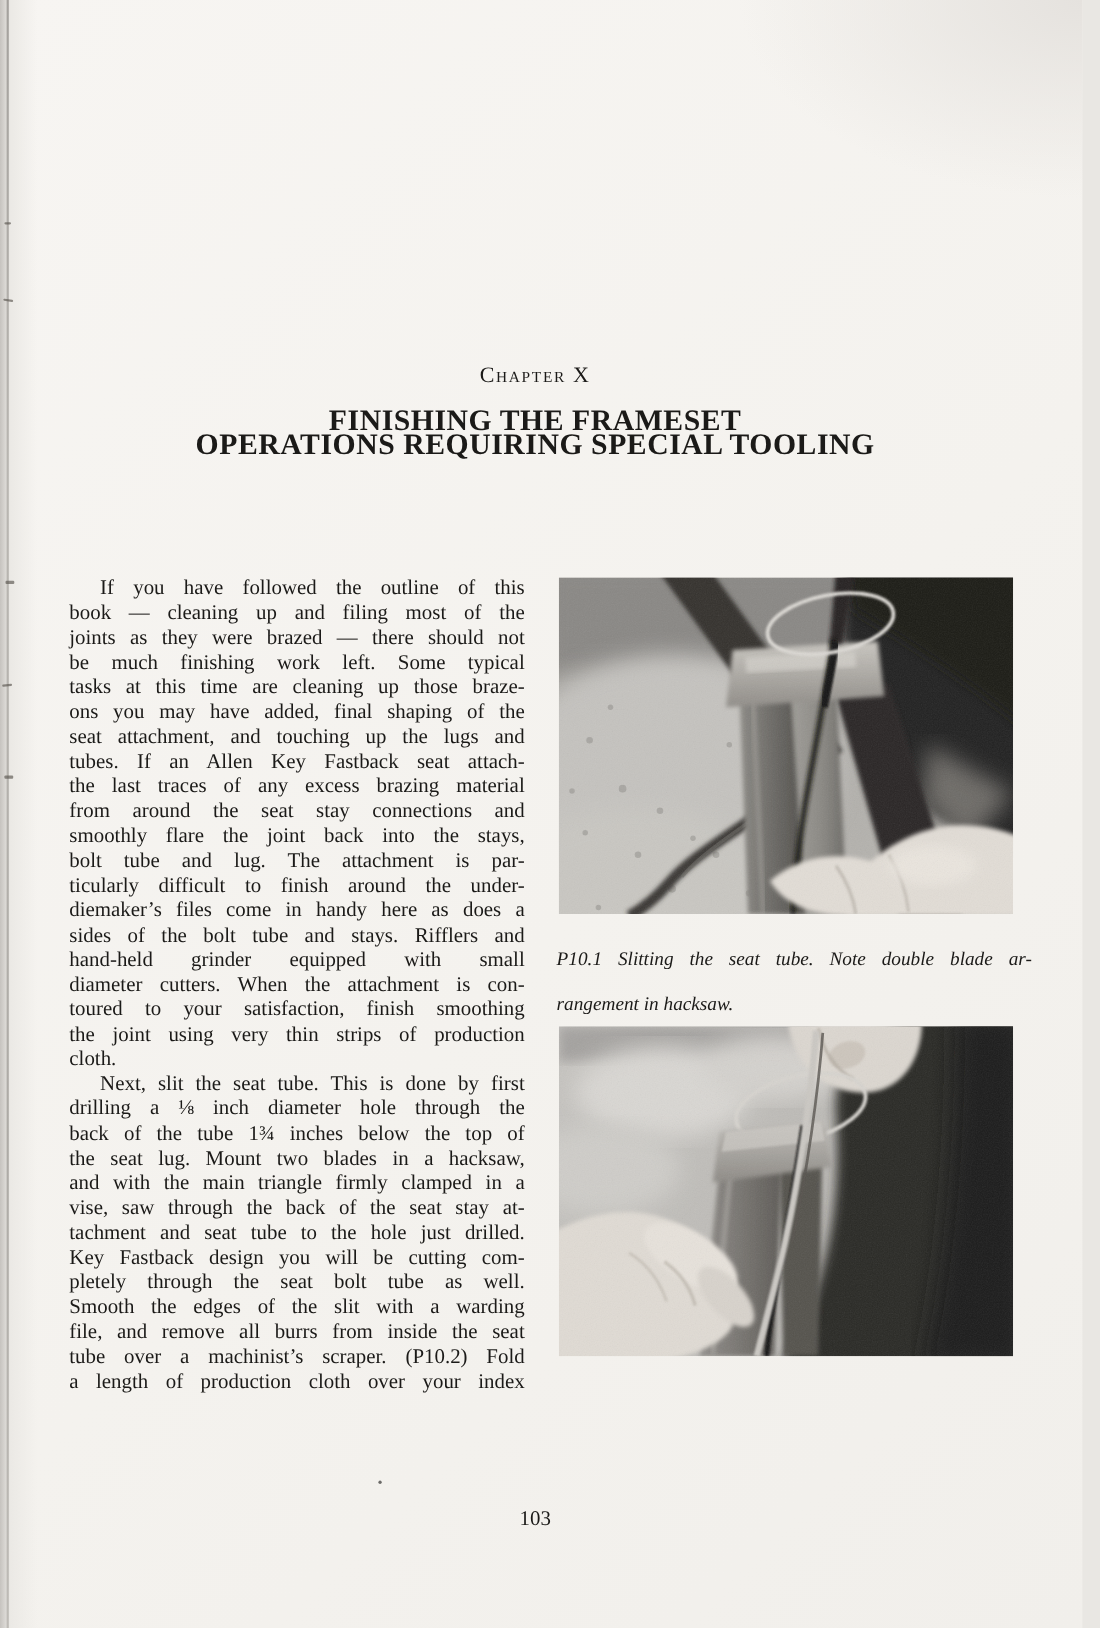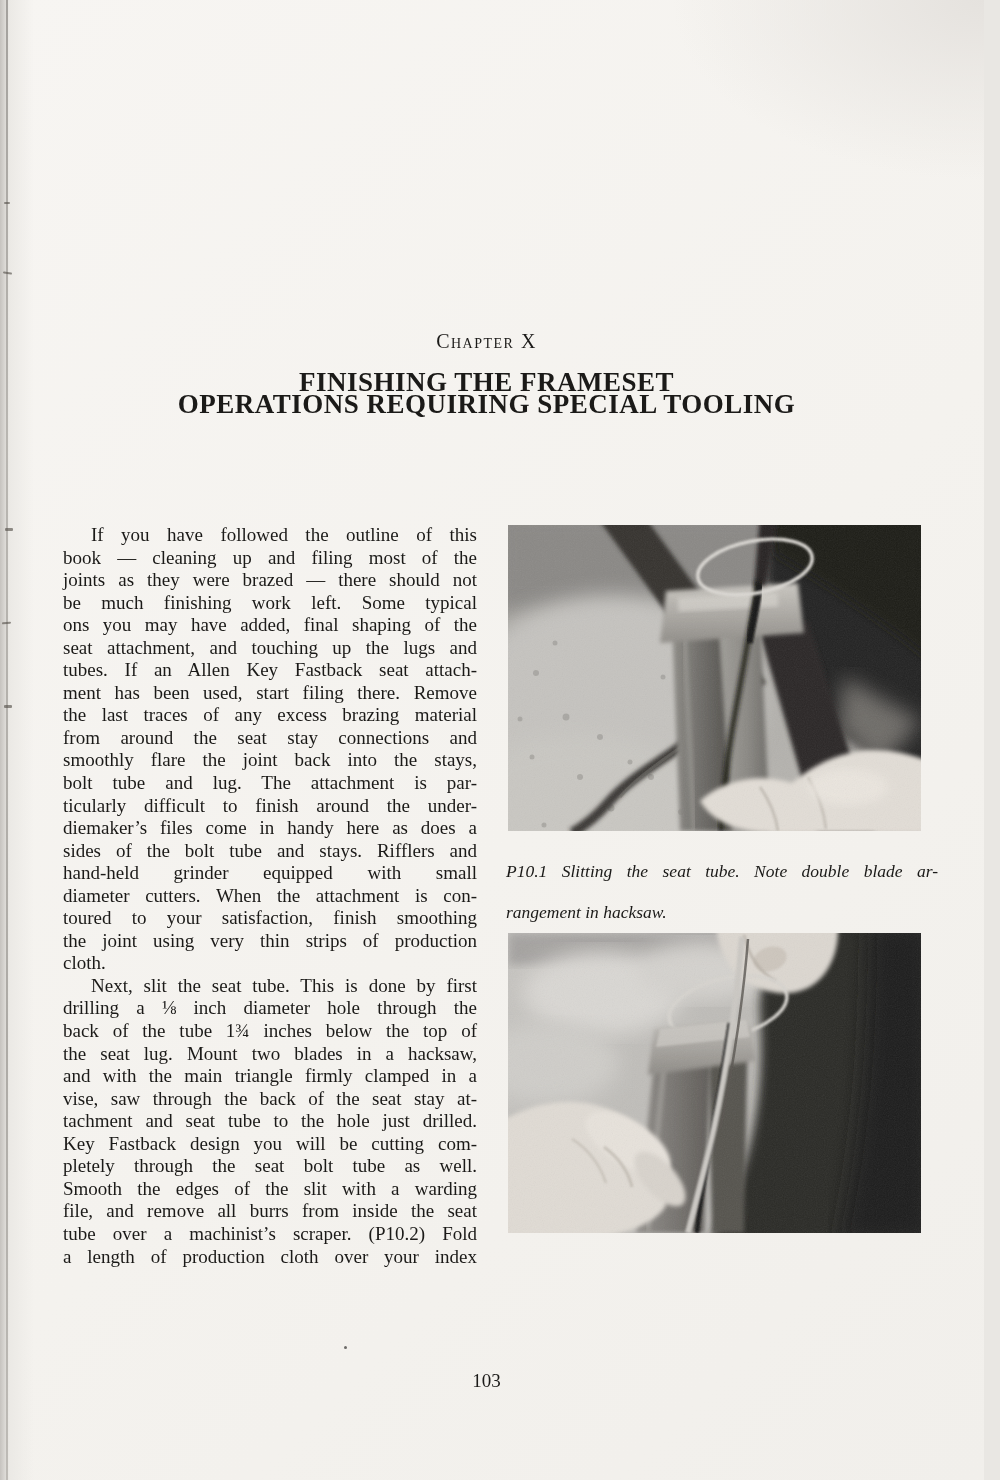--- a/index.html
+++ b/index.html
@@ -53,24 +53,24 @@
   <div class="chapter">Chapter X</div>
   <div class="title t1">FINISHING THE FRAMESET</div>
   <div class="title t2">OPERATIONS REQUIRING SPECIAL TOOLING</div>
 
   <div class="col-left">
     <div>
         <div class="line indent">If you have followed the outline of this</div>
         <div class="line">book — cleaning up and filing most of the</div>
         <div class="line">joints as they were brazed — there should not</div>
         <div class="line">be much finishing work left. Some typical</div>
+        <div class="line">tasks at this time are cleaning up those braze-</div>
         <div class="line">ons you may have added, final shaping of the</div>
         <div class="line">seat attachment, and touching up the lugs and</div>
         <div class="line">tubes. If an Allen Key Fastback seat attach-</div>
-        <div class="line">ment has been used, start filing there. Remove</div>
         <div class="line">the last traces of any excess brazing material</div>
         <div class="line">from around the seat stay connections and</div>
         <div class="line">smoothly flare the joint back into the stays,</div>
         <div class="line">bolt tube and lug. The attachment is par-</div>
         <div class="line">ticularly difficult to finish around the under-</div>
         <div class="line">diemaker’s files come in handy here as does a</div>
         <div class="line">sides of the bolt tube and stays. Rifflers and</div>
         <div class="line">hand-held grinder equipped with small</div>
         <div class="line">diameter cutters. When the attachment is con-</div>
         <div class="line">toured to your satisfaction, finish smoothing</div>

